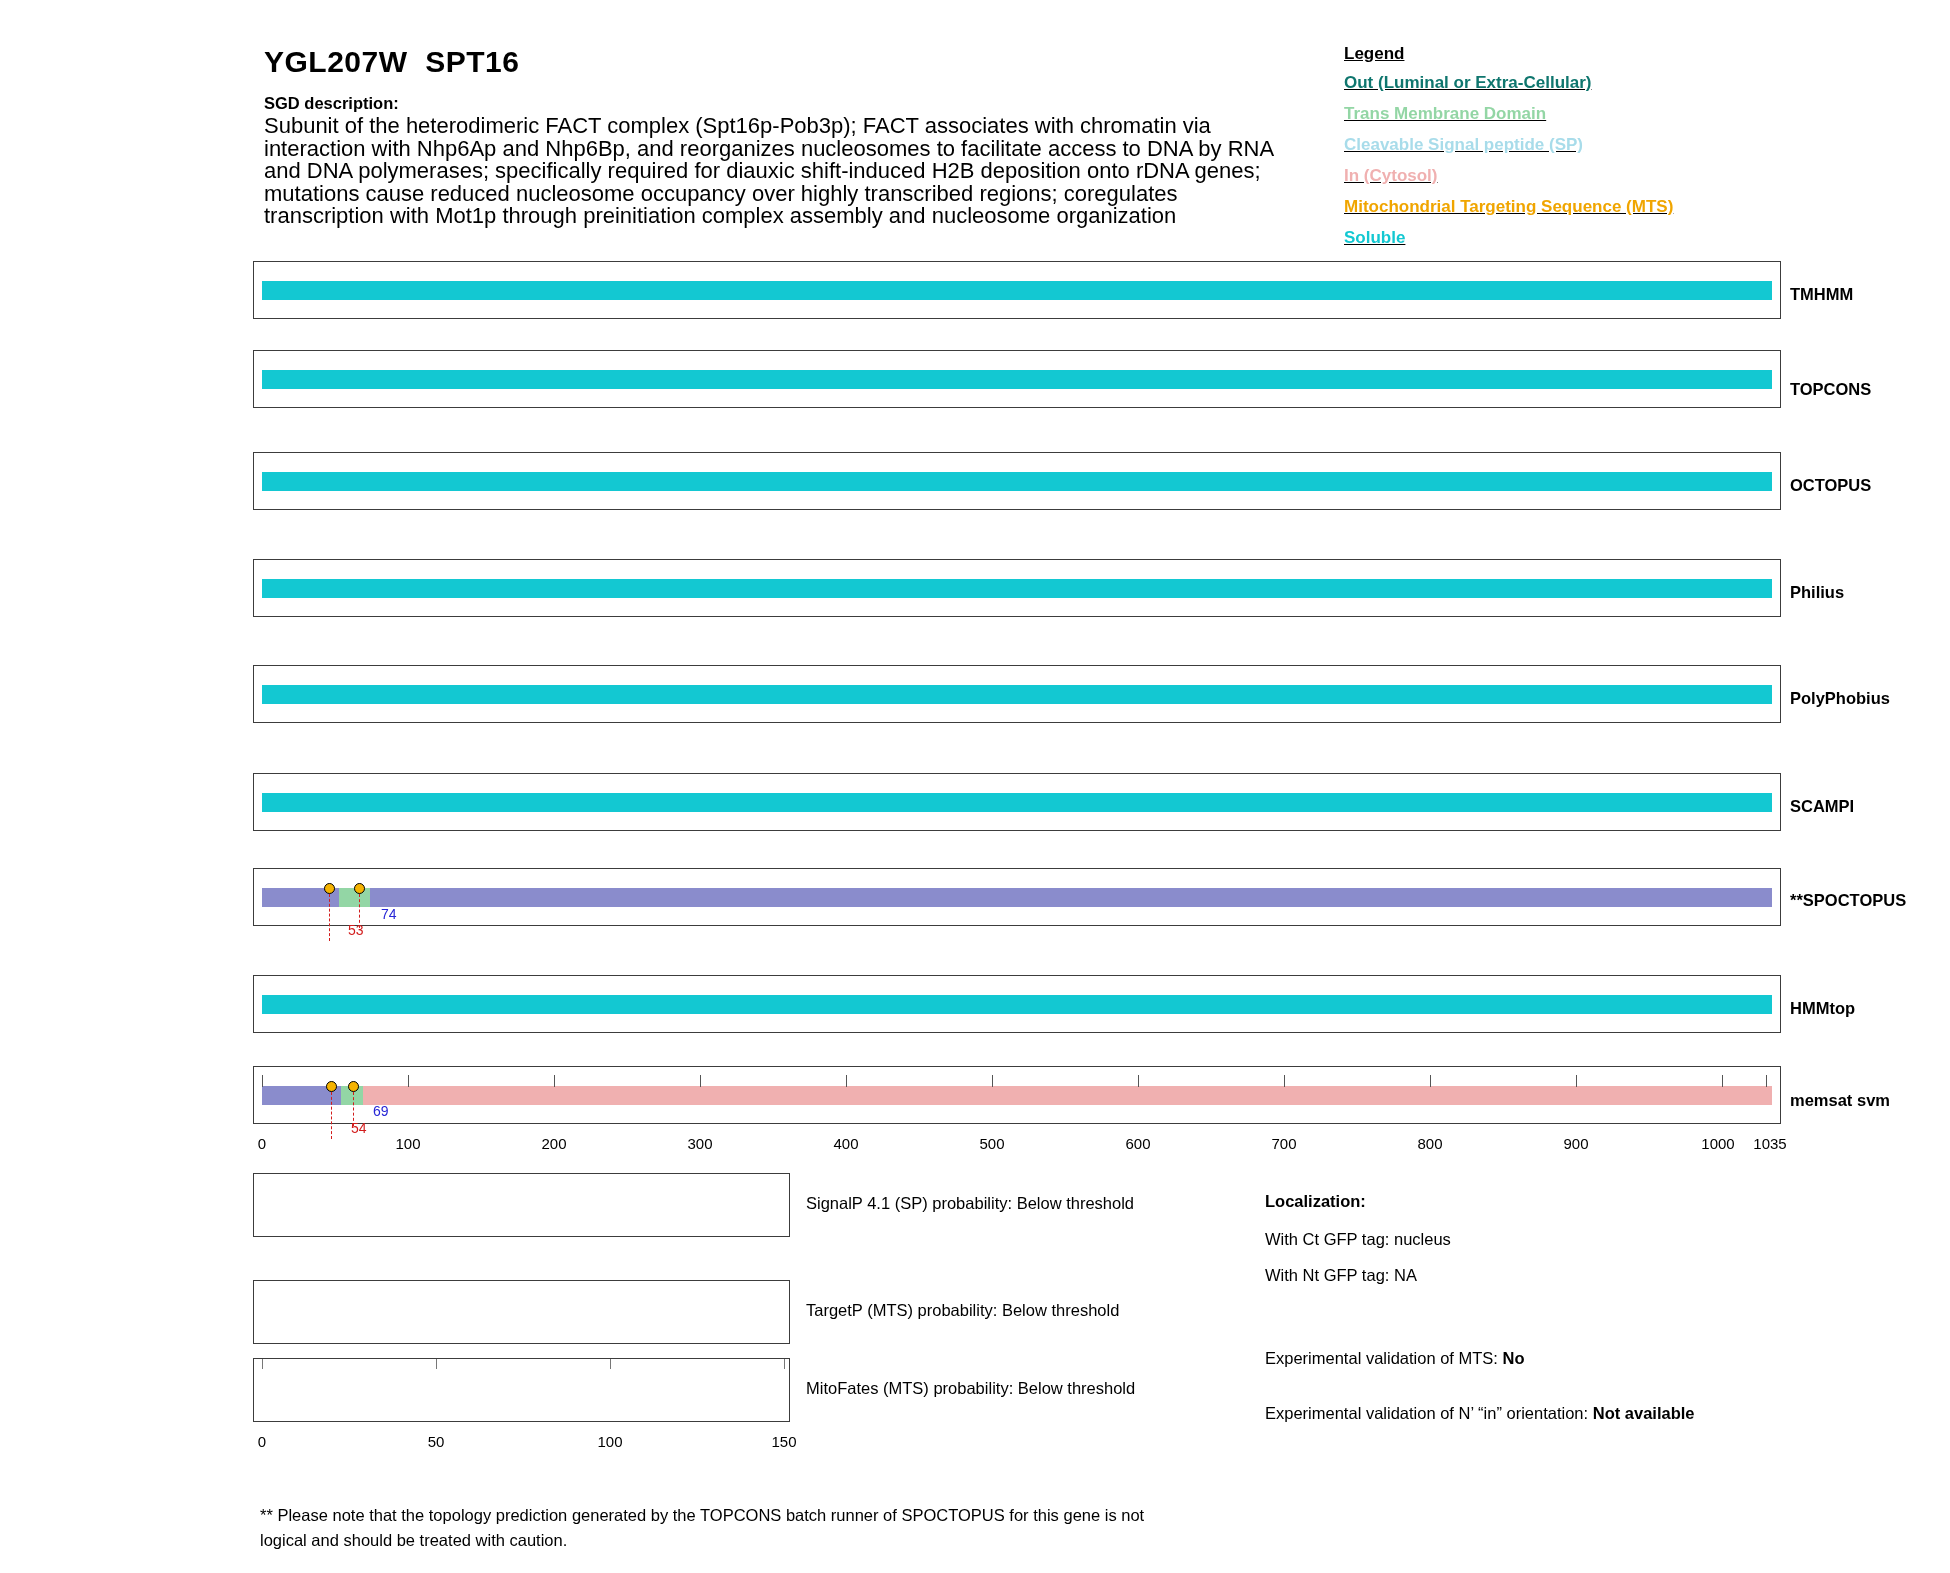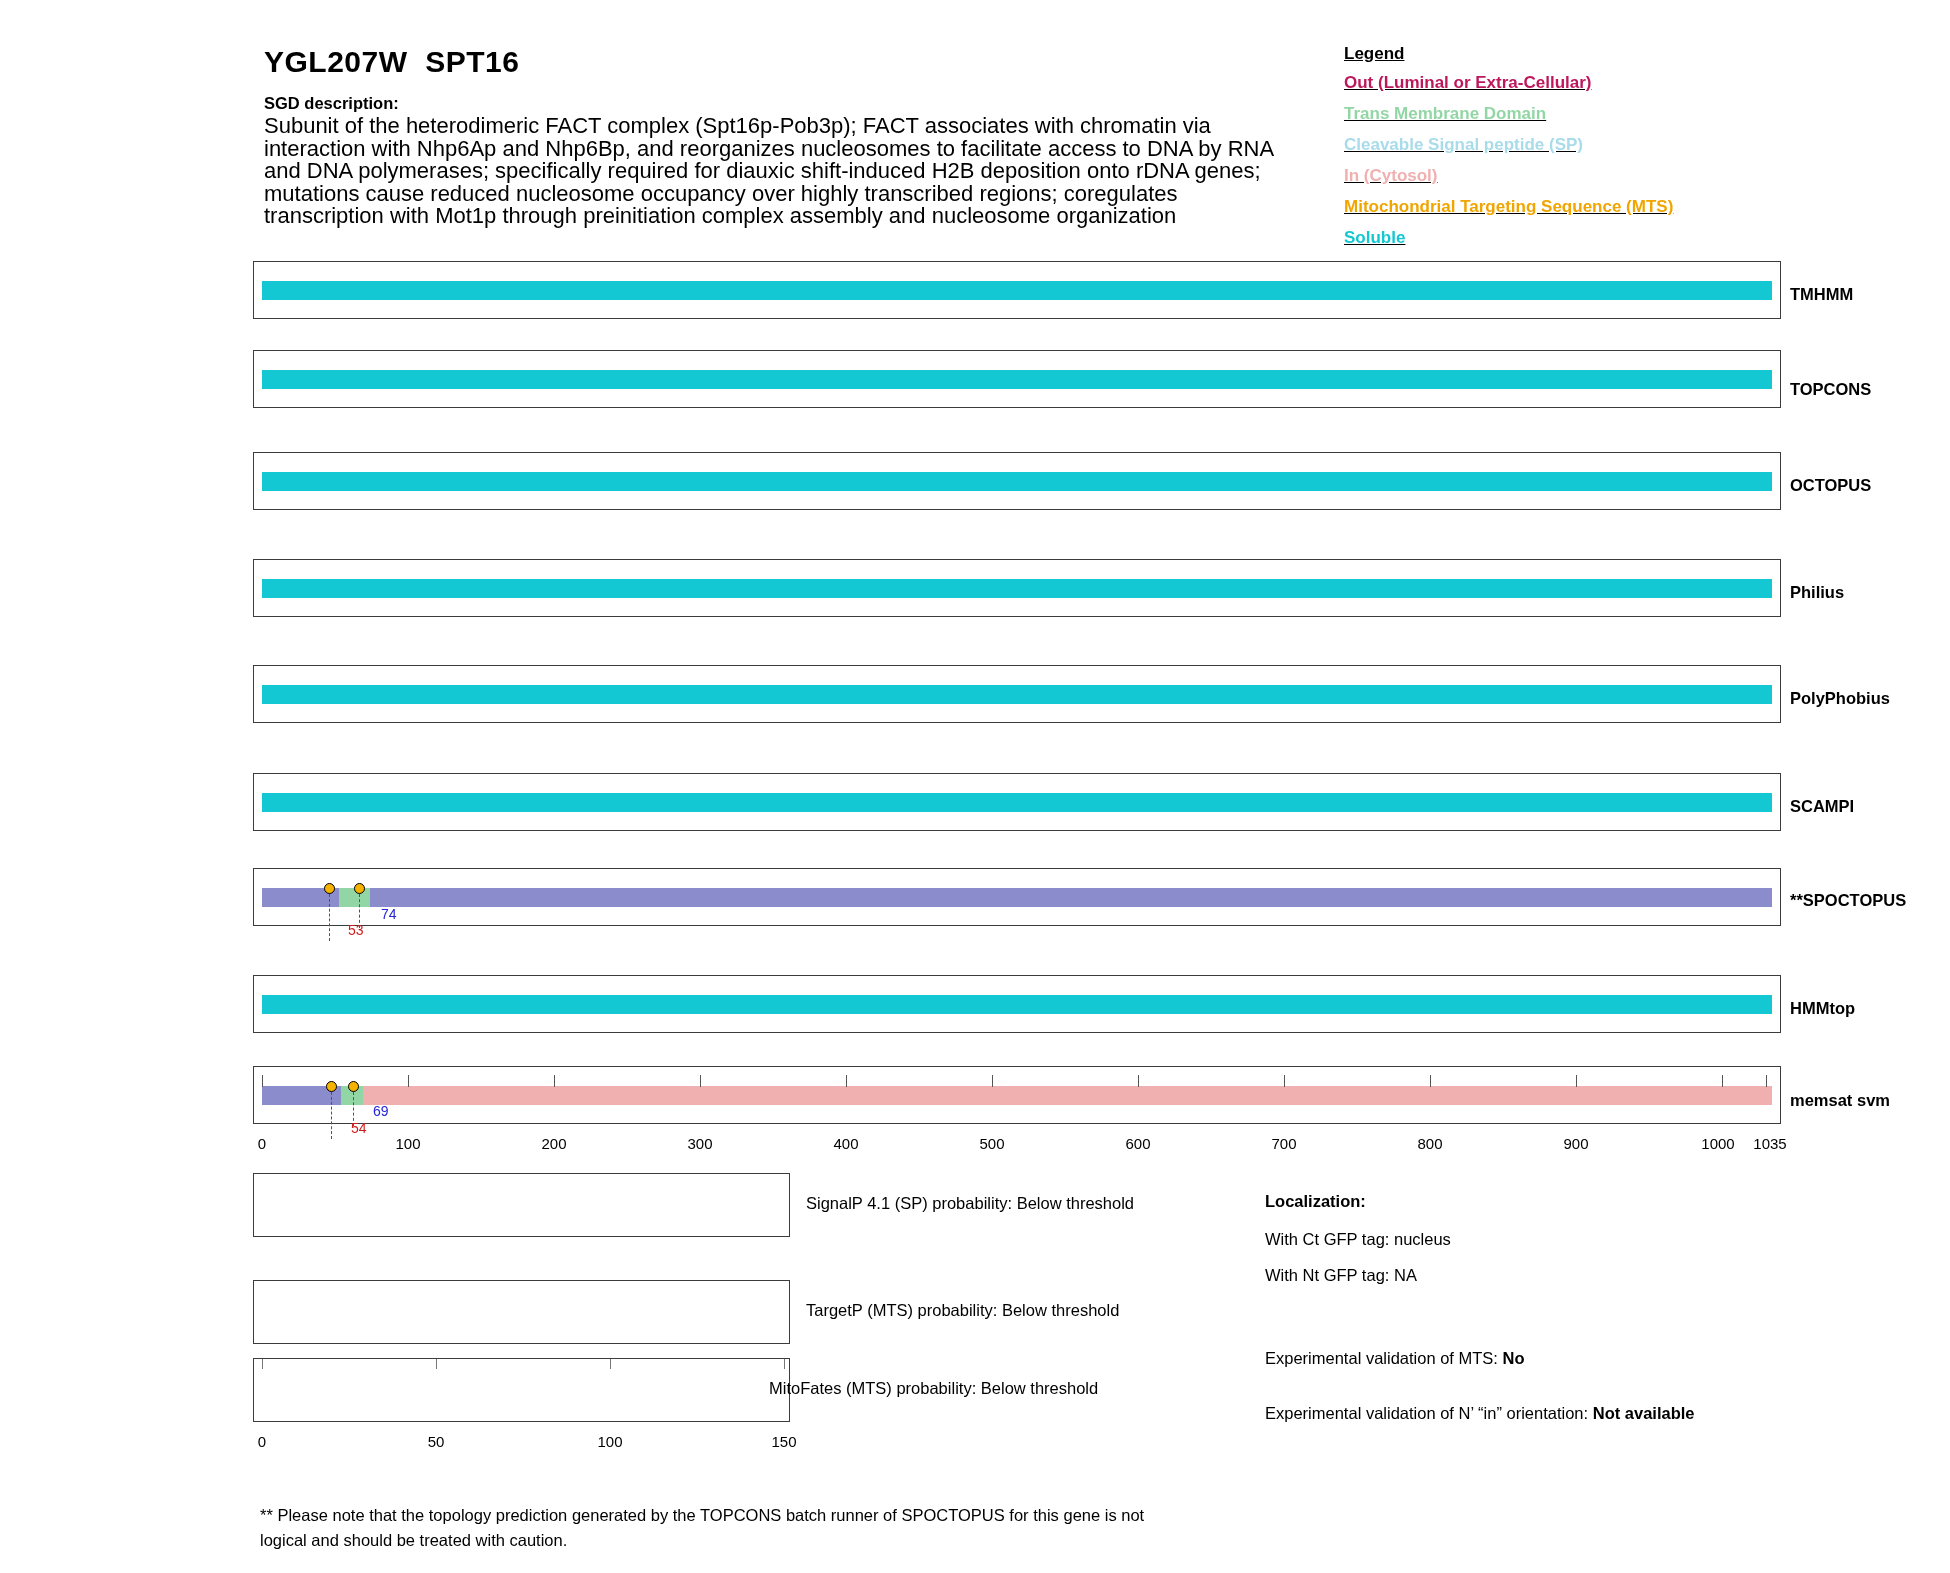--- a/index.html
+++ b/index.html
@@ -192,21 +192,21 @@
 <div id="root">
 
   <div class="gene-title">
     <span>YGL207W</span>&nbsp;&nbsp;<span>SPT16</span>
   </div>
   <div class="sgd-label">SGD description:</div>
   <div class="sgd-desc">Subunit of the heterodimeric FACT complex (Spt16p-Pob3p); FACT associates with chromatin via interaction with Nhp6Ap and Nhp6Bp, and reorganizes nucleosomes to facilitate access to DNA by RNA and DNA polymerases; specifically required for diauxic shift-induced H2B deposition onto rDNA genes; mutations cause reduced nucleosome occupancy over highly transcribed regions; coregulates transcription with Mot1p through preinitiation complex assembly and nucleosome organization</div>
 
   <div class="legend">
     <div class="legend-title">Legend</div>
-    <div class="legend-item" style="color:#be185d">Out (Luminal or Extra-Cellular)</div>
+    <div class="legend-item" style="color:#0f766e">Out (Luminal or Extra-Cellular)</div>
     <div class="legend-item" style="color:#93d6a5">Trans Membrane Domain</div>
     <div class="legend-item" style="color:#a8dcea">Cleavable Signal peptide (SP)</div>
     <div class="legend-item" style="color:#f0b0b0">In (Cytosol)</div>
     <div class="legend-item" style="color:#f0a500">Mitochondrial Targeting Sequence (MTS)</div>
     <div class="legend-item" style="color:#13c8d2">Soluble</div>
   </div>
 
   <div class="track-box" style="top:221px">
     <div class="track-bar">
       <div class="seg" style="left:0%;width:100%;background:#13c8d2"></div>
@@ -321,21 +321,21 @@
 
   <div class="small-box" style="top:1240px;height:64px"></div>
   <div class="small-text" style="left:806px;top:1259px;width:430px">TargetP (MTS) probability: Below threshold</div>
 
   <div class="small-box" style="top:1318px;height:64px">
     <div class="tick" style="left:8px;top:0px;height:10px;border-color:#777"></div>
     <div class="tick" style="left:182px;top:0px;height:10px;border-color:#777"></div>
     <div class="tick" style="left:356px;top:0px;height:10px;border-color:#777"></div>
     <div class="tick" style="left:530px;top:0px;height:10px;border-color:#777"></div>
   </div>
-  <div class="small-text" style="left:769px;top:1337px;width:350px">MitoFates (MTS) probability: Below threshold</div>
+  <div class="small-text" style="left:806px;top:1337px;width:350px">MitoFates (MTS) probability: Below threshold</div>
 
   <div class="axis" style="top:1384px;width:537px">
     <div class="tick-label" style="left:9px">0</div>
     <div class="tick-label" style="left:183px">50</div>
     <div class="tick-label" style="left:357px">100</div>
     <div class="tick-label" style="left:531px">150</div>
   </div>
 
   <div class="right-text" style="top:1150px;font-weight:bold">Localization:</div>
   <div class="right-text" style="top:1188px">With Ct GFP tag: nucleus</div>

